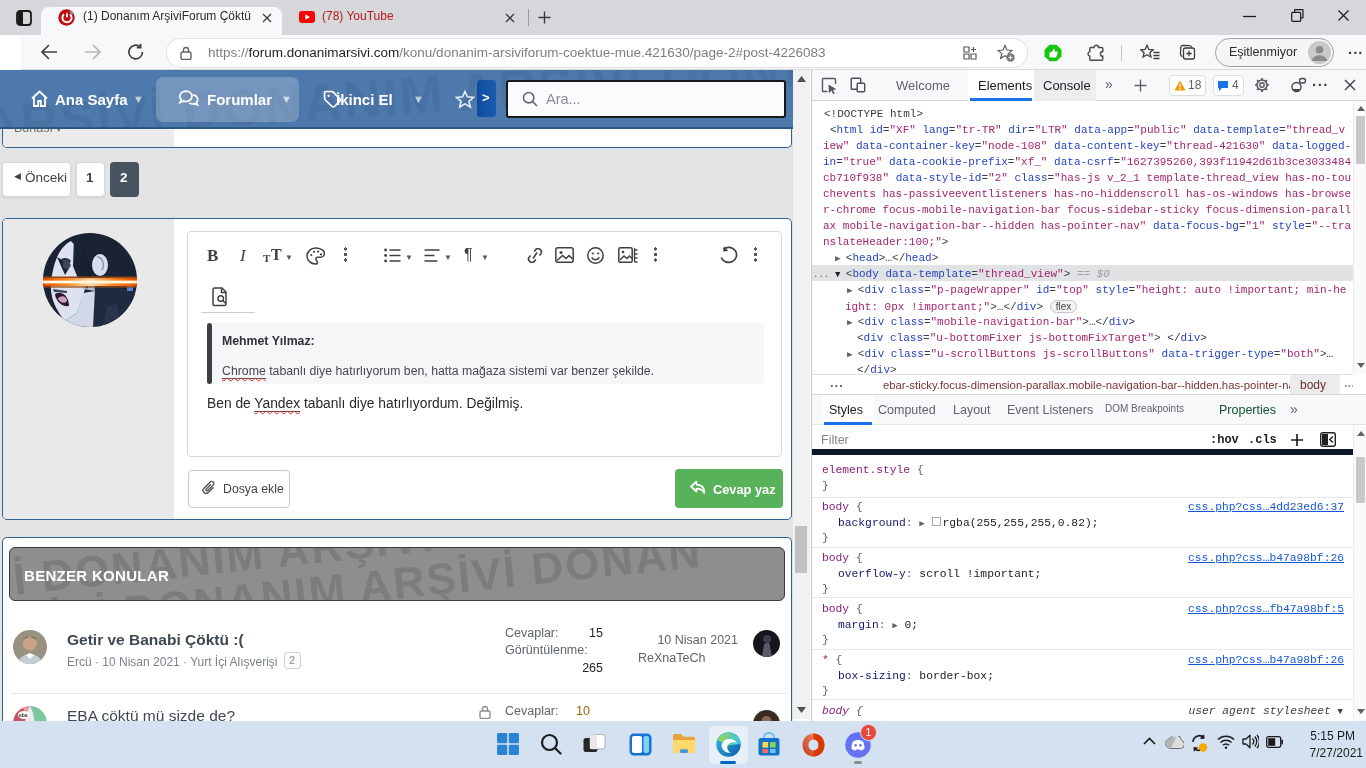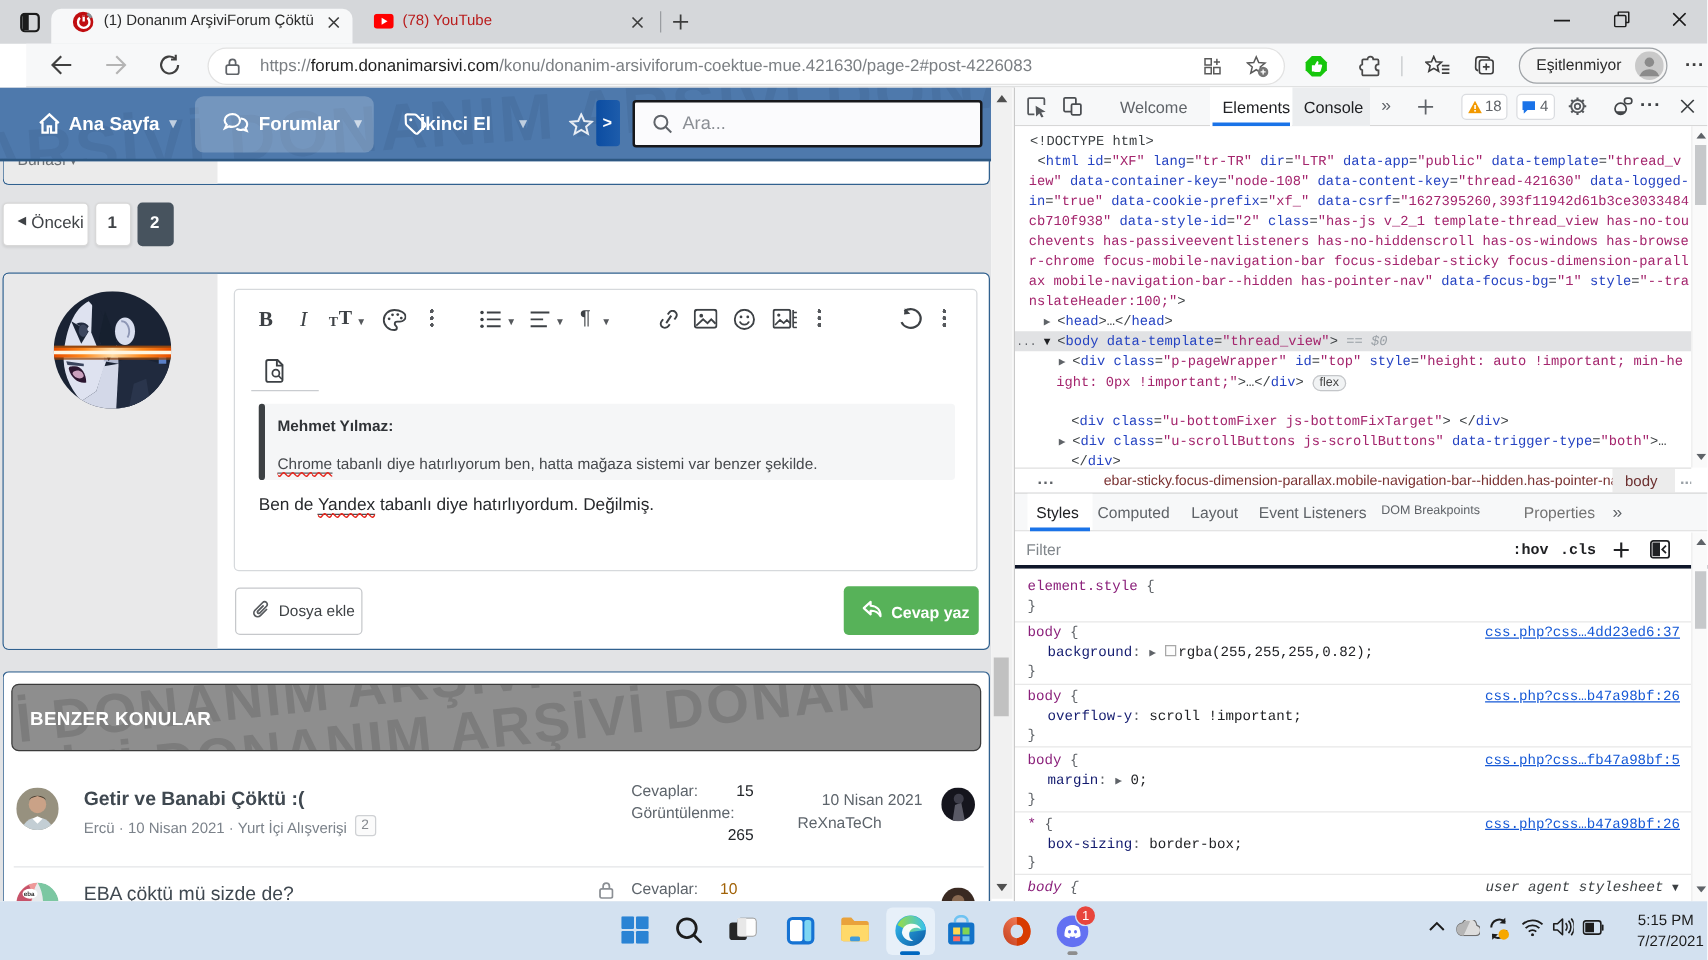--- a/index.html
+++ b/index.html
@@ -470,20 +470,21 @@
       <div class="cl" style="left:11px;top:86px"><span class="v">chevents has-passiveeventlisteners has-no-hiddenscroll has-os-windows has-browse</span></div>
       <div class="cl" style="left:11px;top:102px"><span class="v">r-chrome focus-mobile-navigation-bar focus-sidebar-sticky focus-dimension-parall</span></div>
       <div class="cl" style="left:11px;top:118px"><span class="v">ax mobile-navigation-bar--hidden has-pointer-nav"</span> <span class="n">data-focus-bg</span><span class="p">=</span><span class="v">"1"</span> <span class="n">style</span><span class="p">=</span><span class="v">"--tra</span></div>
       <div class="cl" style="left:11px;top:134px"><span class="v">nslateHeader:100;"</span><span class="p">&gt;</span></div>
       <div class="cl" style="left:23px;top:150px"><span class="arr">▶&nbsp;</span><span class="p">&lt;</span><span class="n">head</span><span class="p">&gt;…&lt;/</span><span class="n">head</span><span class="p">&gt;</span></div>
       <div class="abs" style="left:0;top:164px;width:541px;height:16px;background:#e1e2e4"></div>
       <div class="cl" style="left:1px;top:166px"><span class="arr">...</span></div>
       <div class="cl" style="left:23px;top:166px"><span class="arr" style="color:#202124">▼&nbsp;</span><span class="p">&lt;</span><span class="n">body</span> <span class="n">data-template</span><span class="p">=</span><span class="v">"thread_view"</span><span class="p">&gt;</span> <span class="gr">== $0</span></div>
       <div class="cl" style="left:35px;top:182px"><span class="arr">▶&nbsp;</span><span class="p">&lt;</span><span class="n">div</span> <span class="n">class</span><span class="p">=</span><span class="v">"p-pageWrapper"</span> <span class="n">id</span><span class="p">=</span><span class="v">"top"</span> <span class="n">style</span><span class="p">=</span><span class="v">"height: auto !important; min-he</span></div>
       <div class="cl" style="left:33px;top:198px"><span class="v">ight: 0px !important;"</span><span class="p">&gt;…&lt;/</span><span class="n">div</span><span class="p">&gt;</span>&nbsp;<span class="badge">flex</span></div>
+      <div class="cl" style="left:35px;top:214px"><span class="arr">▶&nbsp;</span><span class="p">&lt;</span><span class="n">div</span> <span class="n">class</span><span class="p">=</span><span class="v">"mobile-navigation-bar"</span><span class="p">&gt;…&lt;/</span><span class="n">div</span><span class="p">&gt;</span></div>
       <div class="cl" style="left:45px;top:230px"><span class="p">&lt;</span><span class="n">div</span> <span class="n">class</span><span class="p">=</span><span class="v">"u-bottomFixer js-bottomFixTarget"</span><span class="p">&gt;</span> <span class="p">&lt;/</span><span class="n">div</span><span class="p">&gt;</span></div>
       <div class="cl" style="left:35px;top:246px"><span class="arr">▶&nbsp;</span><span class="p">&lt;</span><span class="n">div</span> <span class="n">class</span><span class="p">=</span><span class="v">"u-scrollButtons js-scrollButtons"</span> <span class="n">data-trigger-type</span><span class="p">=</span><span class="v">"both"</span><span class="p">&gt;</span><span class="p">…</span></div>
       <div class="cl" style="left:45px;top:262px"><span class="p">&lt;/</span><span class="n">div</span><span class="p">&gt;</span></div>
     </div>
 
     <div class="abs" style="left:0;top:304px;width:541px;height:20px;background:#fff;border-top:1px solid #e0e0e0;overflow:hidden">
       <div class="abs" style="left:18px;top:0px;color:#5f6368;font-size:13px;font-weight:bold;letter-spacing:1px">...</div>
       <div class="abs" style="left:71px;top:4px;font-size:11.3px;color:#7a3131;white-space:nowrap">ebar-sticky.focus-dimension-parallax.mobile-navigation-bar--hidden.has-pointer-nav</div>
       <div class="abs" style="left:478px;top:0;width:50px;height:20px;background:#ececec"></div>
       <div class="abs" style="left:488px;top:3px;font-size:12px;color:#6b2f2f">body</div>
@@ -491,25 +492,25 @@
     </div>
 
     <div class="abs" style="left:0;top:324px;width:554px;height:31px;background:#f7f8f9;border-top:1px solid #d7d7d7;border-bottom:1px solid #e4e4e4">
       <div class="abs" style="left:10px;top:0px;width:52px;height:29px;background:#fff"></div>
       <div class="abs" style="left:17px;top:8px;font-size:12.5px;color:#202124">Styles</div>
       <div class="abs" style="left:12px;top:27px;width:48px;height:3px;background:#1a73e8"></div>
       <div class="abs" style="left:66px;top:8px;font-size:12.5px;color:#5f6368">Computed</div>
       <div class="abs" style="left:141px;top:8px;font-size:12.5px;color:#5f6368">Layout</div>
       <div class="abs" style="left:195px;top:8px;font-size:12.5px;color:#5f6368">Event Listeners</div>
       <div class="abs" style="left:293px;top:8px;font-size:10px;color:#5f6368">DOM Breakpoints</div>
-      <div class="abs" style="left:407px;top:8px;font-size:12.5px;color:#737373">Properties</div>
+      <div class="abs" style="left:407px;top:8px;font-size:12.5px;color:#14532d">Properties</div>
       <div class="abs" style="left:478px;top:6px;font-size:14px;color:#5f6368">»</div>
     </div>
 
-    <div class="abs" style="left:0;top:356px;width:554px;height:29px;background:#fff;border-bottom:3px solid #0f172a">
+    <div class="abs" style="left:0;top:356px;width:554px;height:29px;background:#fff;border-bottom:6px solid #0f172a">
       <div class="abs" style="left:9px;top:7px;font-size:12.5px;color:#80868b">Filter</div>
       <div class="abs mono" style="left:398px;top:7px;font-size:12px;color:#202124;font-weight:bold">:hov</div>
       <div class="abs mono" style="left:436px;top:7px;font-size:12px;color:#202124;font-weight:bold">.cls</div>
       <svg class="abs" style="left:478px;top:7px" width="14" height="14" viewBox="0 0 14 14">
         <path d="M7 1 V13 M1 7 H13" stroke="#202124" stroke-width="1.7"></path>
       </svg>
       <svg class="abs" style="left:508px;top:6px" width="16" height="15" viewBox="0 0 16 15">
         <rect x="0.7" y="0.7" width="14.6" height="13.6" rx="2" fill="none" stroke="#202124" stroke-width="1.4"></rect>
         <rect x="2" y="2" width="6" height="11" fill="#202124"></rect>
         <path d="M12.8 4.5 L9.8 7.5 L12.8 10.5" fill="none" stroke="#202124" stroke-width="1.4"></path>

